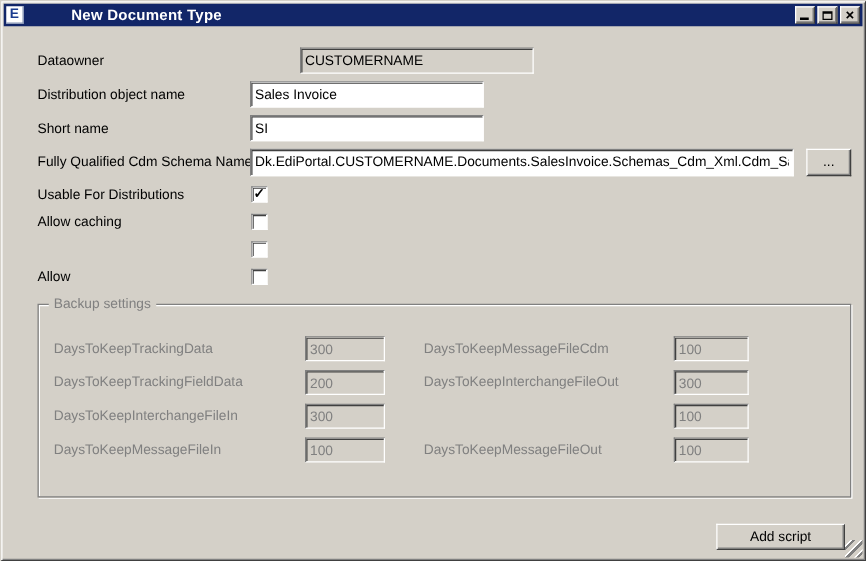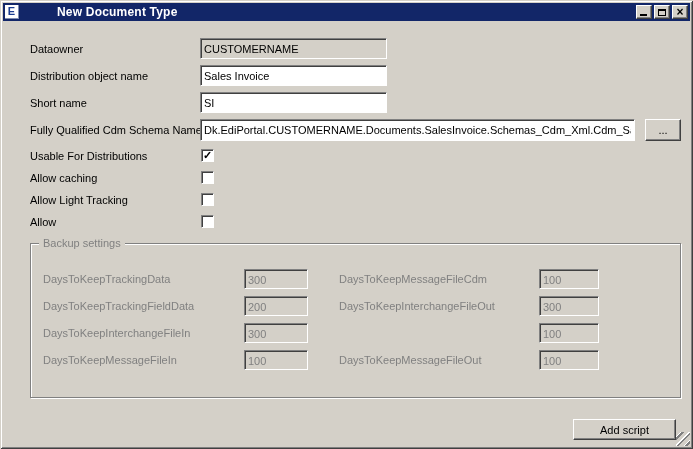--- a/index.html
+++ b/index.html
@@ -53,21 +53,21 @@
     position:absolute;
     border:1px solid; border-color:#808080 #FFFFFF #FFFFFF #808080;
     box-shadow: inset 1px 1px 0 #404040;
     background:#FFFFFF;
   }
   .field input {
     width:100%; height:100%; border:0; outline:none; background:transparent;
     font-family:"Liberation Sans", sans-serif; font-size:11px; color:#000;
     padding:0 3px;
   }
-  .field.ro { background:#D4D0C8; }
+  .field.ro { background:#D4D0C8;margin-left:40px; }
   .field.dis { background:#D4D0C8;margin-left:28px; }
   .field.dis input { color:#808080; }
 
   
   .pushbtn {
     position:absolute; background:#D4D0C8;
     border:1px solid; border-color:#FFFFFF #404040 #404040 #FFFFFF;
     box-shadow: inset -1px -1px 0 #808080;
     font-family:"Liberation Sans", sans-serif; font-size:11px; color:#000;
     text-align:center; cursor:default;
@@ -147,21 +147,20 @@
   <span class="lbl" style="top:149px">Usable For Distributions</span>
   <span class="checkbox" style="top:149px">
     <span class="check">✓</span>
   </span>
 
   <span class="lbl" style="top:171px">Allow caching</span>
   <span class="checkbox" style="top:171px">
     <span class="check"></span>
   </span>
 
-  <span class="lbl" style="top:193px">Allow Light Tracking</span>
   <span class="checkbox" style="top:193px">
     <span class="check"></span>
   </span>
 
   <span class="lbl" style="top:215px">Allow</span>
   <span class="checkbox" style="top:215px">
     <span class="check"></span>
   </span>
 
   <div class="groupbox">

